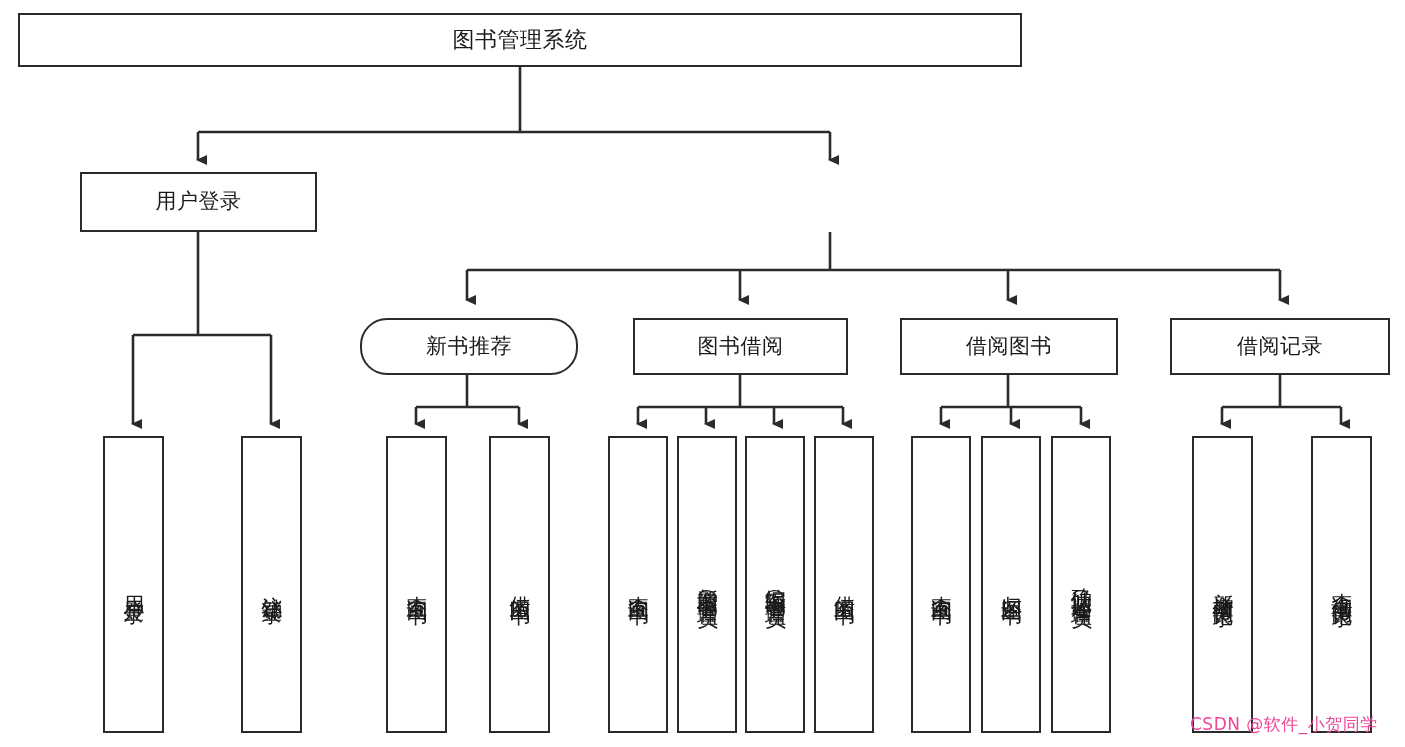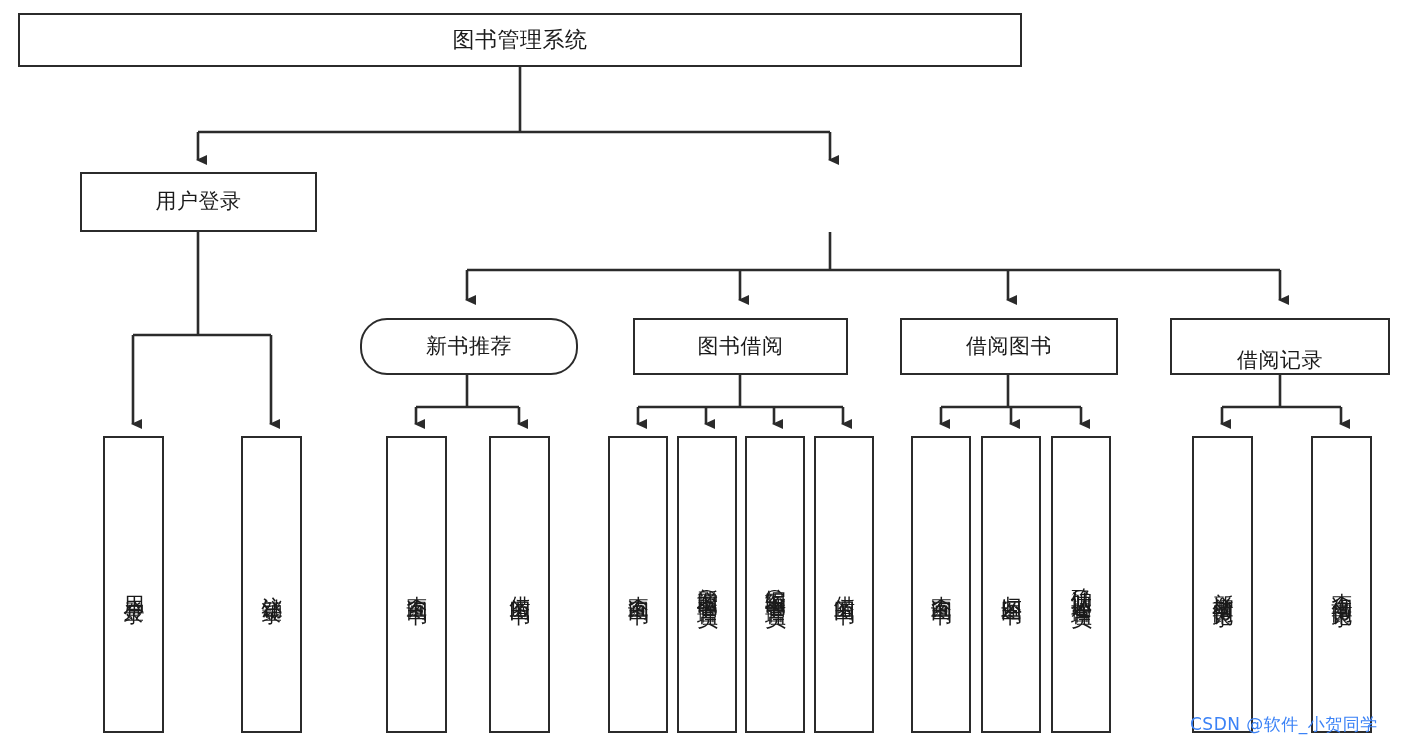--- a/index.html
+++ b/index.html
@@ -52,21 +52,21 @@
   .node.v .vtext {
     writing-mode: vertical-rl;
     text-orientation: upright;
     letter-spacing: 3px;
     line-height: 1;
     white-space: nowrap;
   }
   .watermark {
     position: absolute;
     font-size: 17px;
-    color: #3b82f6;
+    color: #ec4899;
     letter-spacing: 0.5px;
     white-space: nowrap;
     user-select: none;
   }
 </style>
 </head>
 <body>
 
 <div id="canvas">
 
@@ -130,21 +130,21 @@
 
   <div class="node h" style="left:360px; top:318px; width:218px; height:57px;border-radius:27px;">
     <span>新书推荐</span>
   </div>
   <div class="node h" style="left:633px; top:318px; width:215px; height:57px;">
     <span>图书借阅</span>
   </div>
   <div class="node h" style="left:900px; top:318px; width:218px; height:57px;">
     <span>借阅图书</span>
   </div>
-  <div class="node h" style="left:1170px; top:318px; width:220px; height:57px;align-items:flex-end;">
+  <div class="node h" style="left:1170px; top:318px; width:220px; height:57px;">
     <span>借阅记录</span>
   </div>
 
   <div class="node v" style="left:103px; top:436px; width:61px; height:297px;">
     <span class="vtext">用户登录</span>
   </div>
   <div class="node v" style="left:241px; top:436px; width:61px; height:297px;">
     <span class="vtext">注销登录</span>
   </div>
 

